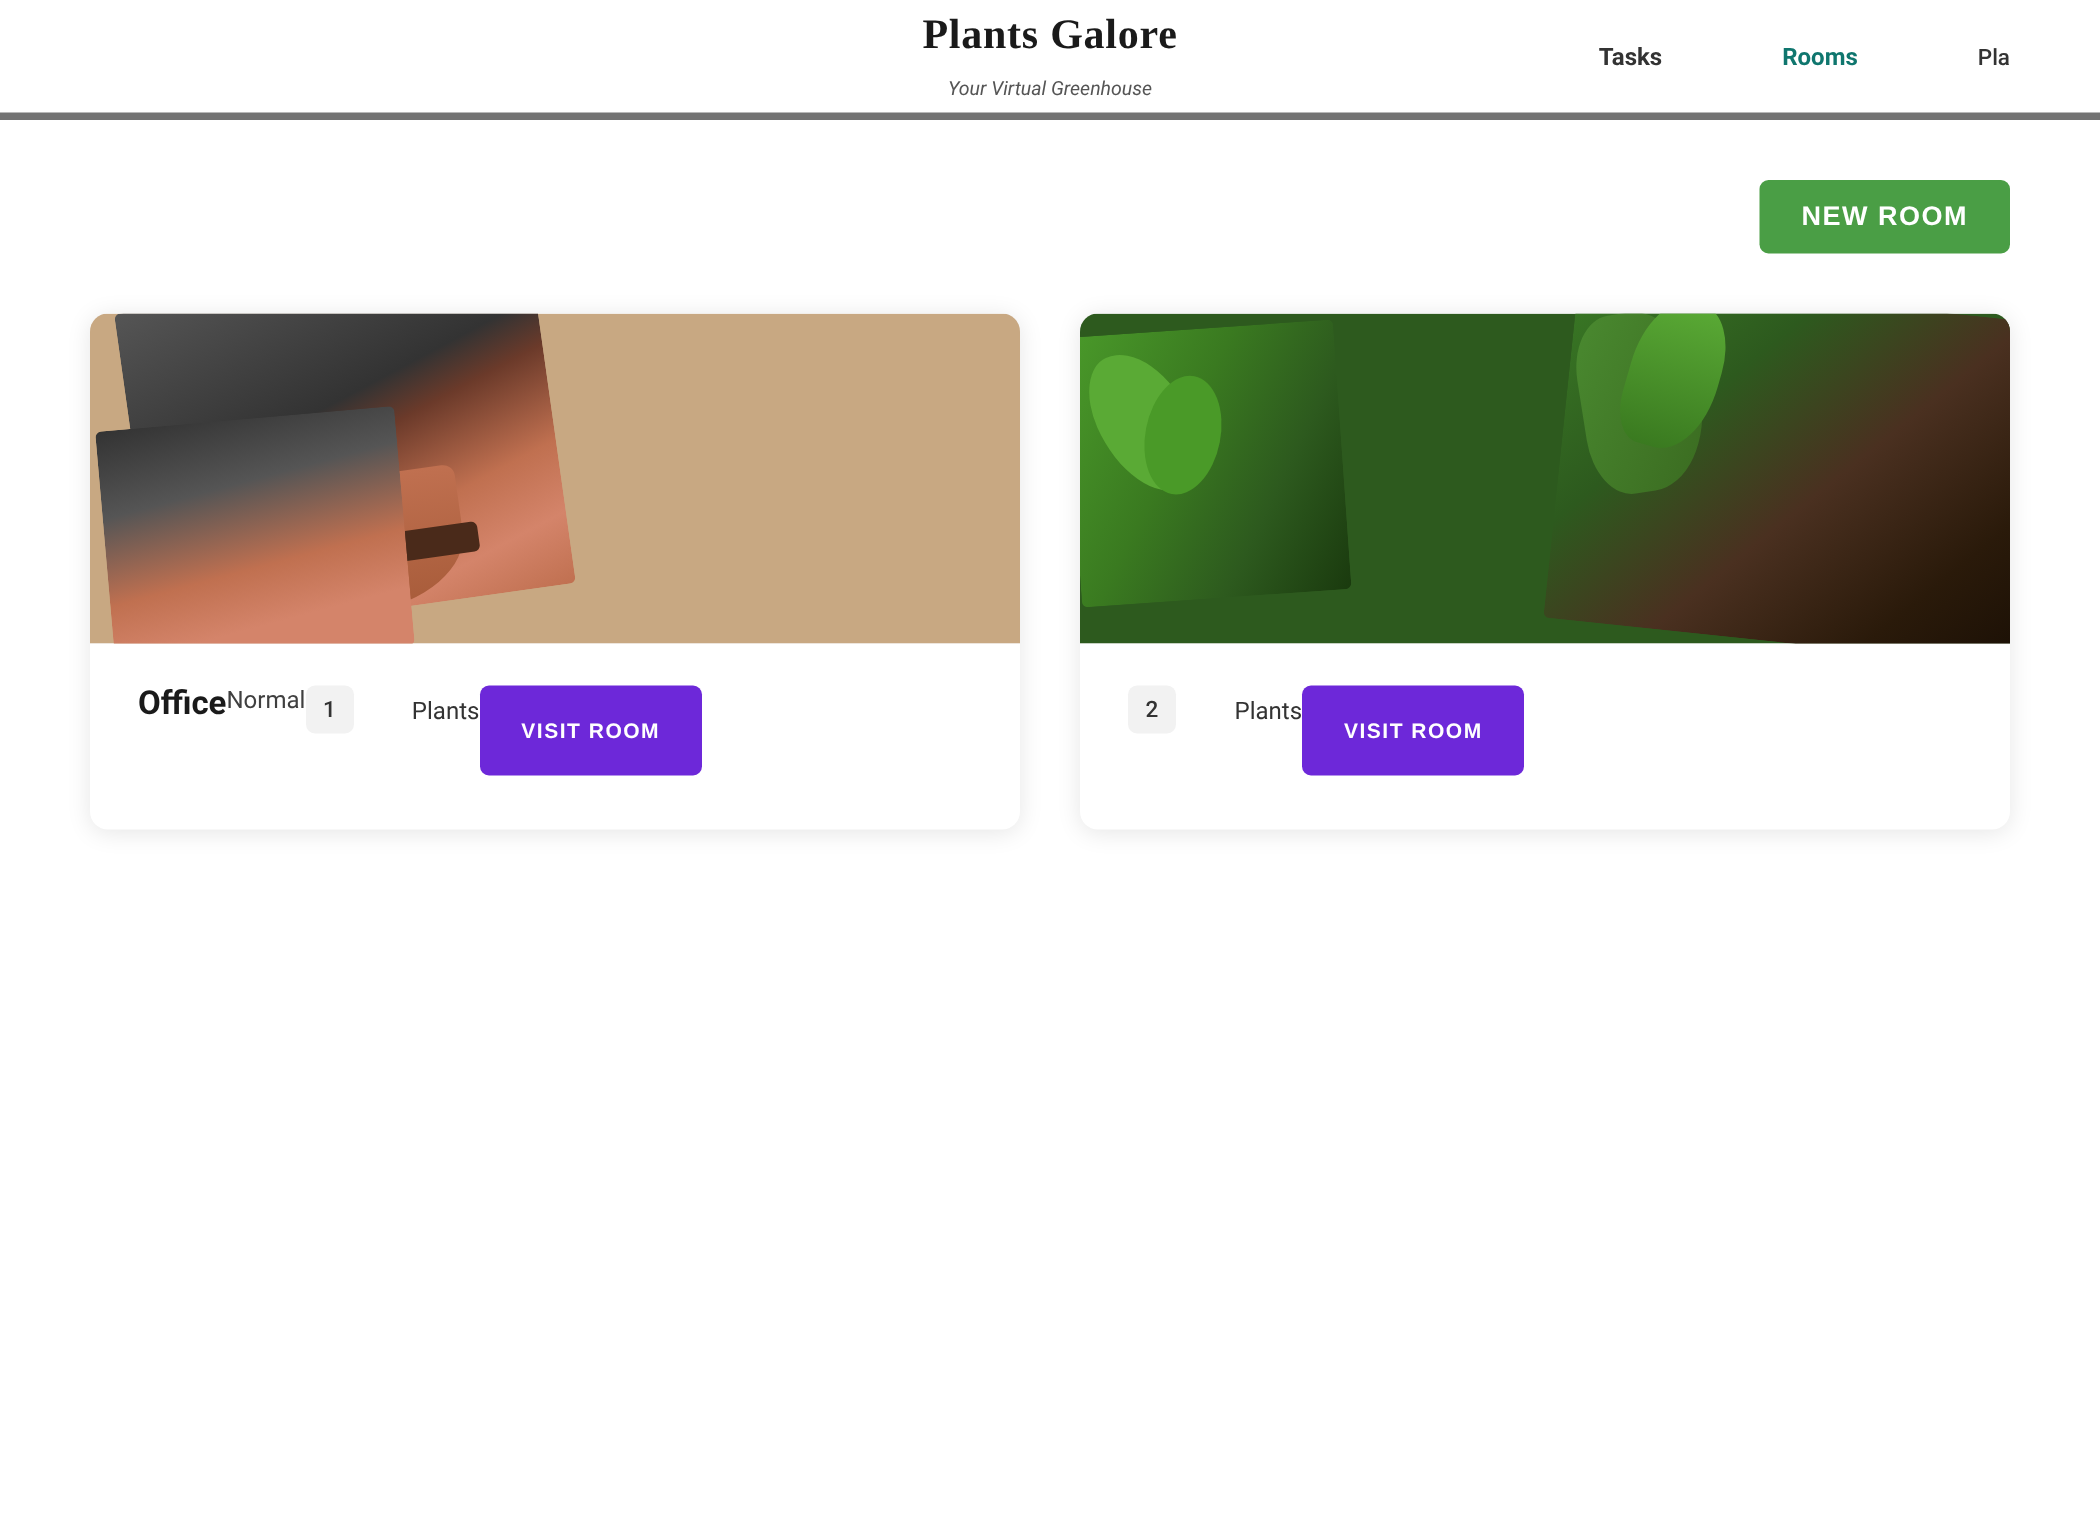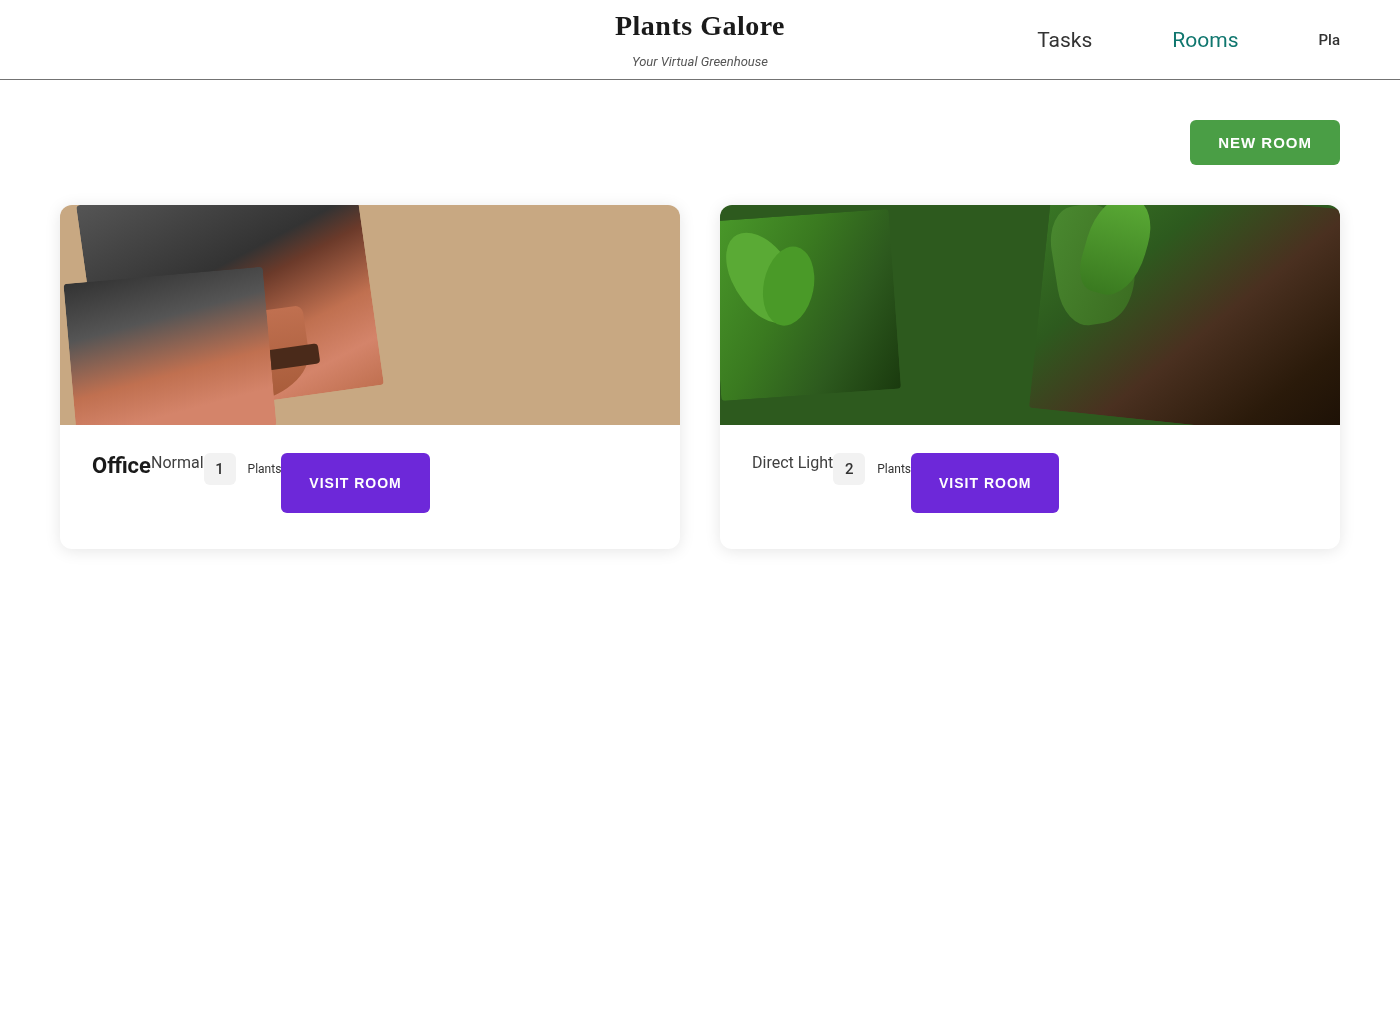--- a/index.html
+++ b/index.html
@@ -15,21 +15,21 @@
       width: 1400px;
       overflow-x: hidden;
     }
 
     
     .header {
       display: flex;
       align-items: center;
       padding: 0 60px;
       height: 80px;
-      border-bottom: 1px solid #737373;
+      border-bottom: 5px solid #737373;
       position: relative;
     }
 
     .logo-area {
       position: absolute;
       left: 50%;
       transform: translateX(-50%);
       text-align: center;
     }
 
@@ -49,22 +49,22 @@
     }
 
     .nav-links {
       display: flex;
       align-items: center;
       gap: 80px;
       margin-left: auto;
     }
 
     .nav-link {
-      font-size: 21px;
-      font-weight: 400;
+      font-size: 16px;
+      font-weight: 700;
       color: #333;
       cursor: pointer;
       text-decoration: none;
     }
 
     .nav-link.active {
       color: #0f766e;
     }
 
     .nav-link-partial {
@@ -84,21 +84,21 @@
       display: flex;
       justify-content: flex-end;
       margin-bottom: 40px;
     }
 
     .new-room-btn {
       background-color: #4a9e45;
       color: white;
       border: none;
       padding: 14px 28px;
-      font-size: 15px;
+      font-size: 18px;
       font-weight: 600;
       letter-spacing: 1px;
       border-radius: 6px;
       cursor: pointer;
       text-transform: uppercase;
     }
 
     
     .cards-grid {
       display: grid;
@@ -261,22 +261,23 @@
       height: 32px;
       display: flex;
       align-items: center;
       justify-content: center;
       font-size: 15px;
       color: #333;
       font-weight: 500;
     }
 
     .plants-label {
-      font-size: 12px;
+      font-size: 16px;
       color: #333;
+      margin-left: 27px;
     }
 
     .visit-room-btn {
       background-color: #6d28d9;
       color: white;
       border: none;
       padding: 14px 28px;
       font-size: 14px;
       font-weight: 600;
       letter-spacing: 1px;
@@ -341,21 +342,20 @@
 
           <div style="position:absolute;top:10px;left:-5px;width:180px;height:180px;transform:rotate(-4deg);border-radius:4px;overflow:hidden;">
             <div style="width:100%;height:100%;background:linear-gradient(120deg,#4a9a2a 0%,#3a7a20 40%,#2d5a1e 70%,#1a3a0e 100%);position:relative;">
               <div style="position:absolute;top:10px;left:20px;width:60px;height:100px;background:#5aaa35;border-radius:40% 60%;transform:rotate(-20deg);"></div>
               <div style="position:absolute;top:30px;left:50px;width:50px;height:80px;background:#4a9a28;border-radius:50%;transform:rotate(15deg);"></div>
             </div>
           </div>
         </div>
       </div>
       <div class="card-body">
-        <div class="room-light">Direct Light</div>
         <div class="plants-count-row">
           <div class="count-badge">2</div>
           <span class="plants-label">Plants</span>
         </div>
         <button class="visit-room-btn">VISIT ROOM</button>
       </div>
     </div>
 
   </div>
 </main>

